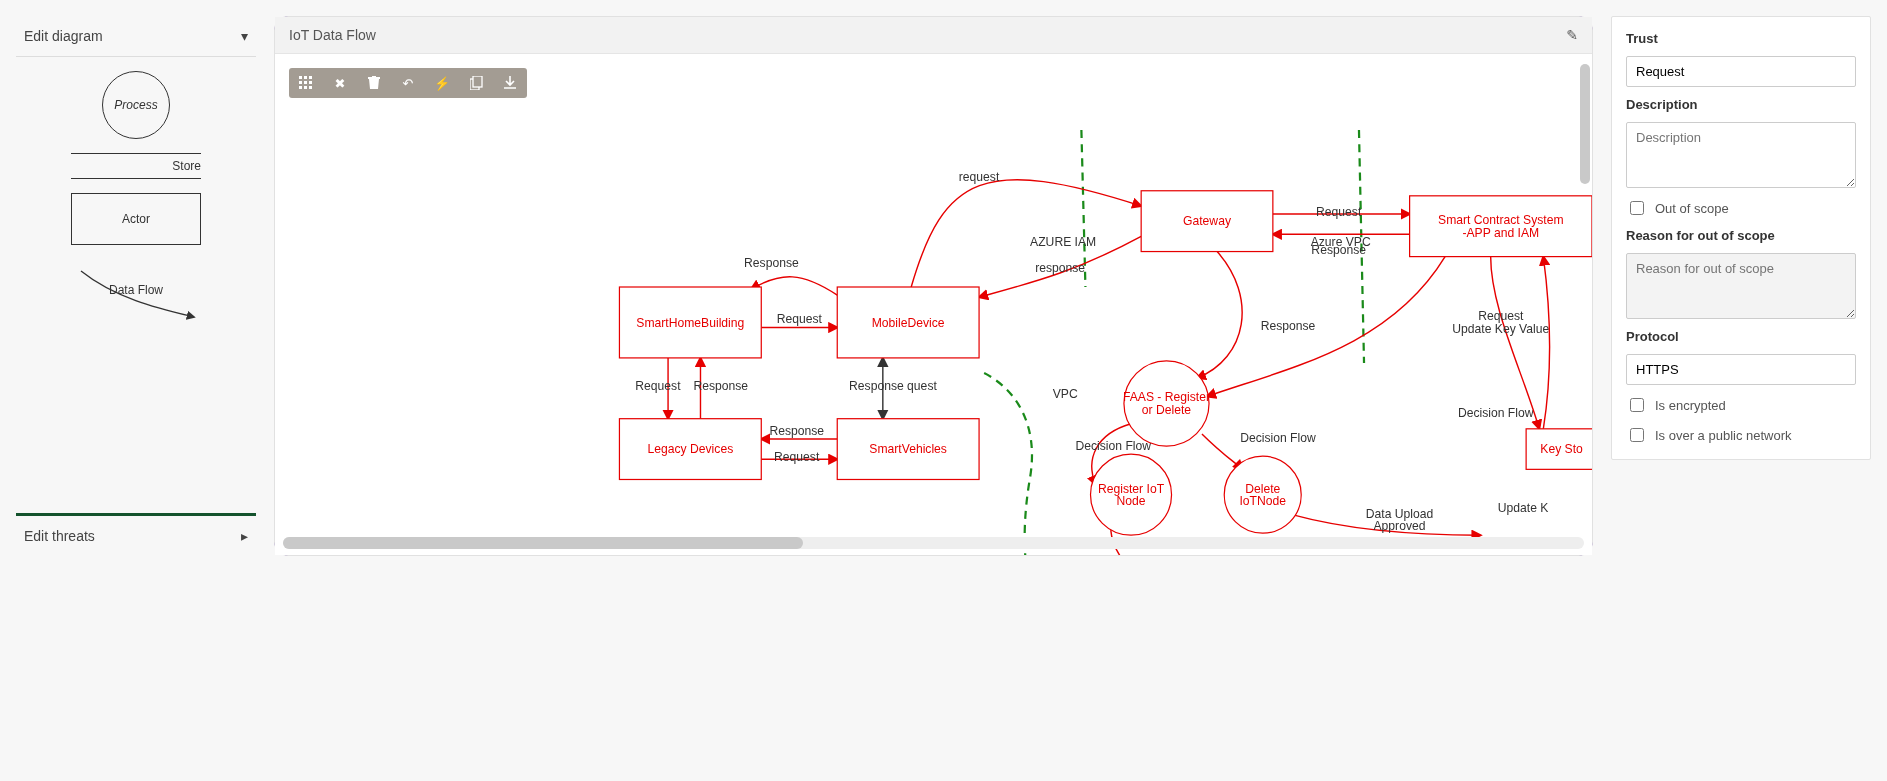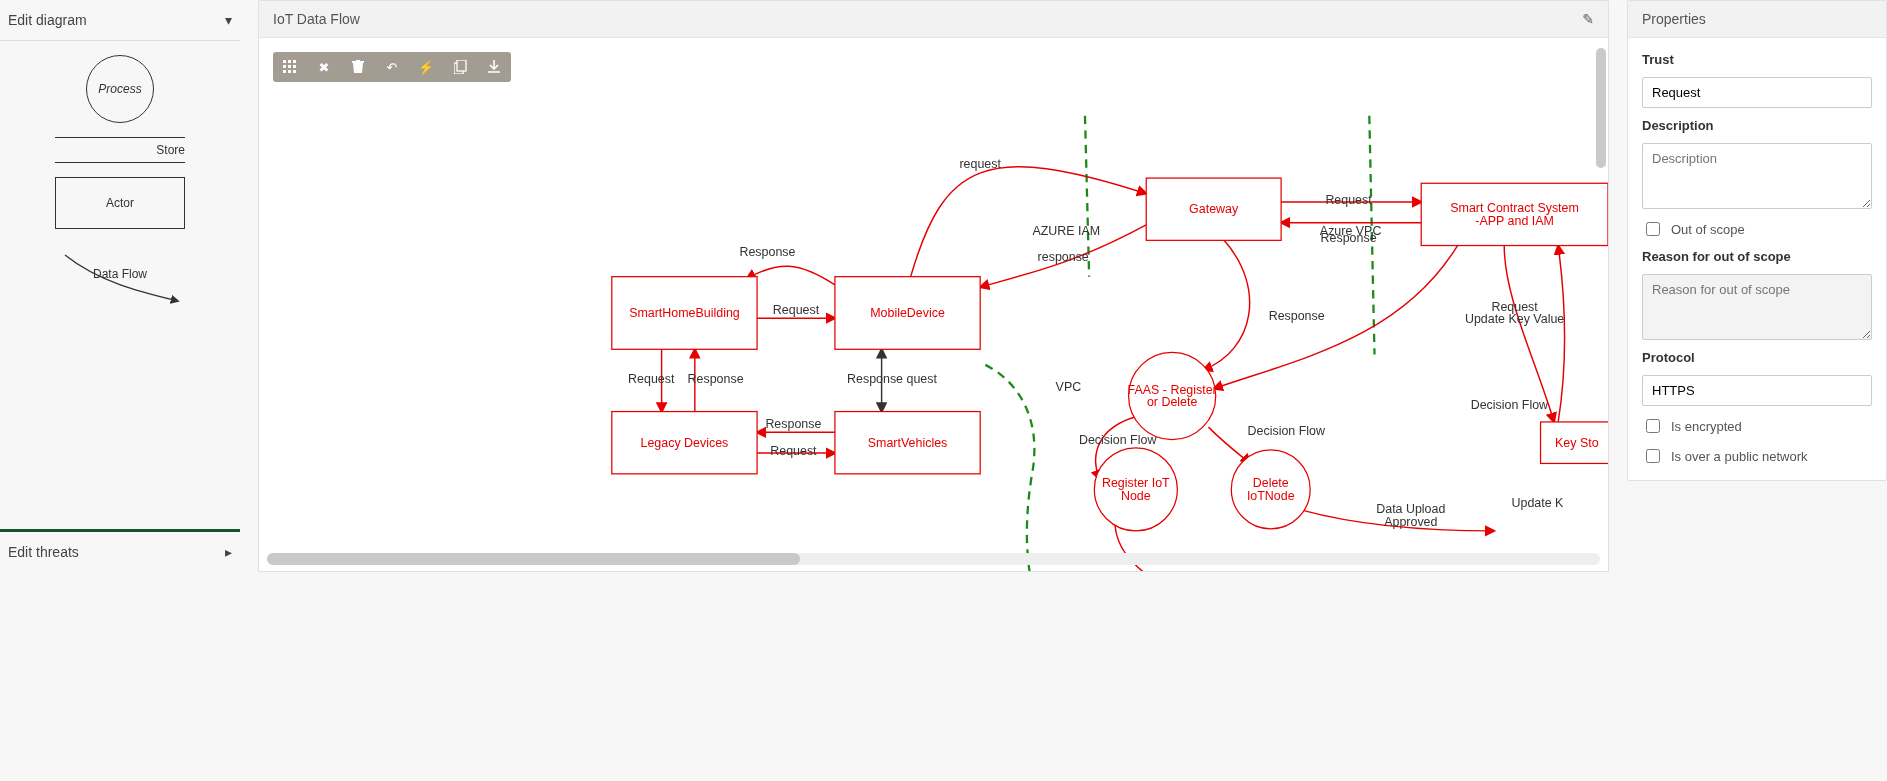--- a/index.html
+++ b/index.html
@@ -6,20 +6,21 @@
   html, body {
     margin: 0; padding: 0;
     font-family: "Segoe UI", Arial, sans-serif;
     font-size: 13px;
     color: #333;
     background: #f7f7f7;
     height: 100%;
   }
   .app {
     display: flex;
+    padding: 16px;
     gap: 18px;
     height: 572px;
   }
   
   .sidebar {
     width: 240px;
     flex: 0 0 240px;
     display: flex;
     flex-direction: column;
   }
@@ -77,21 +78,21 @@
     margin-top: auto;
   }
 
   
   .canvas-panel {
     flex: 1;
     display: flex;
     flex-direction: column;
     background: #4c1d95;
     border: 1px solid #e1e1e1;
-    border-radius: 2px;
+    border-radius: 14px;
     min-width: 0;
   }
   .canvas-title {
     background: #f2f2f2;
     padding: 10px 14px;
     font-size: 14px;
     color: #555;
     display:flex;
     justify-content: space-between;
     align-items: center;
@@ -363,21 +364,20 @@
       <div class="scroll-v">
           <div class="thumb"></div>
         </div>
       <div class="scroll-h">
           <div class="thumb"></div>
         </div>
     </div>
   </div>
 
   <div class="props">
-    <div class="props-title">Properties</div>
     <div class="props-body">
 
       <div class="field-label">Trust</div>
       <input class="text-input" type="text" value="Request" style="">
 
       <div class="field-label">Description</div>
       <textarea class="text-input" placeholder="Description" style=""></textarea>
 
       <label class="check-row">
         <input type="checkbox" style="">

